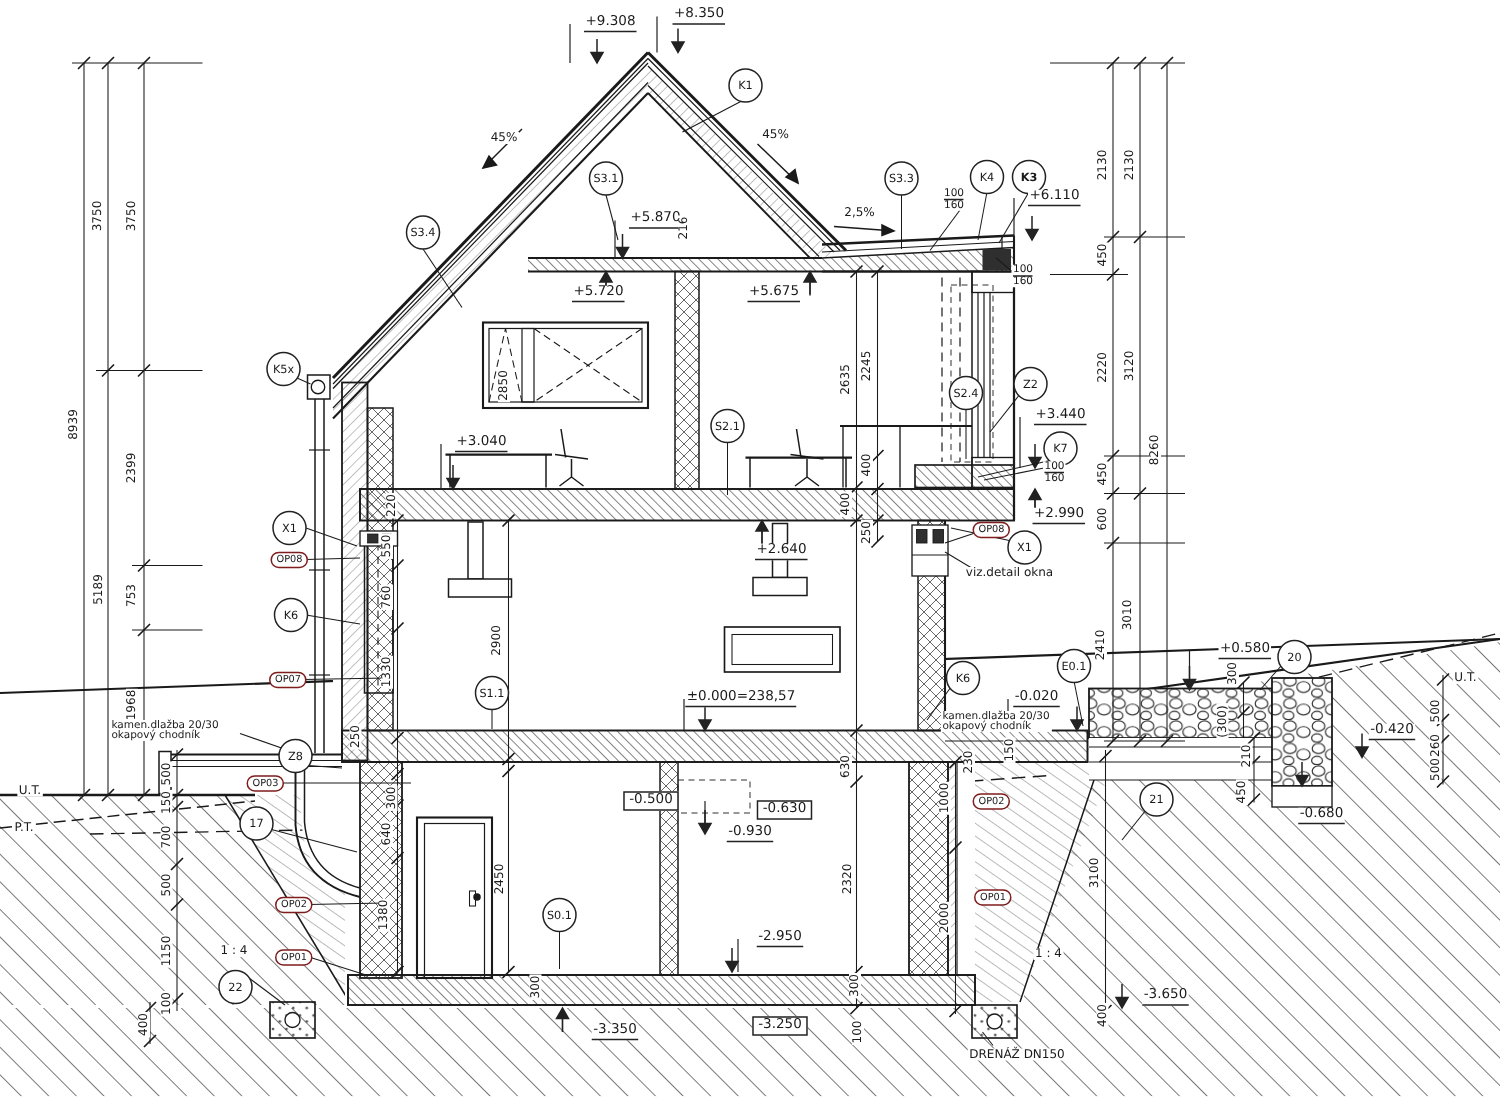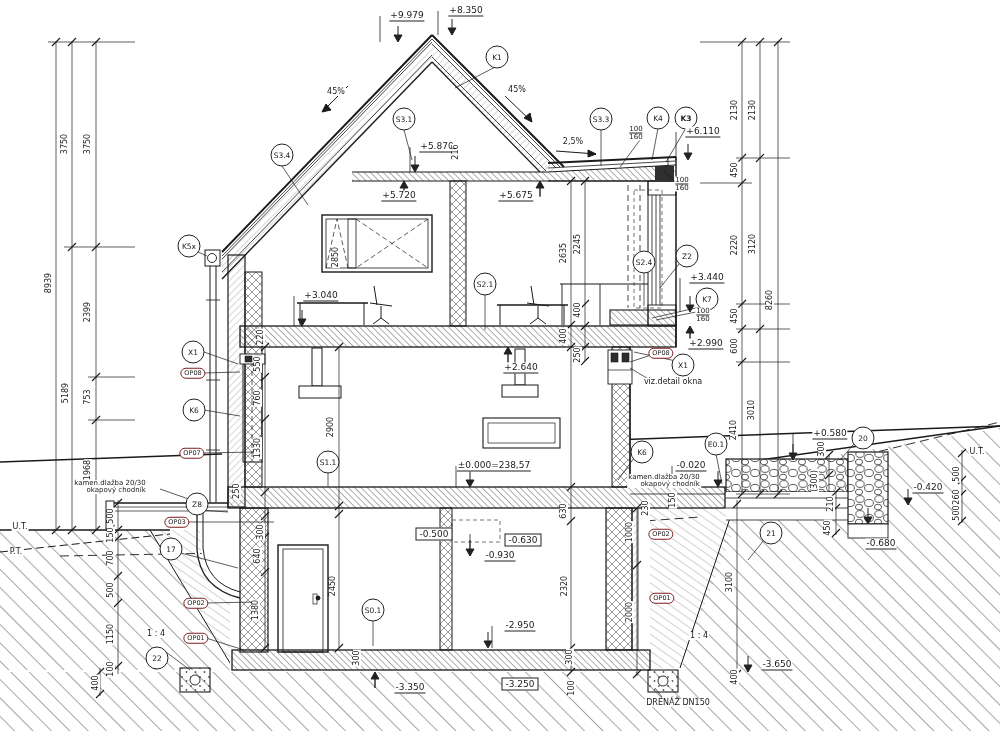--- a/index.html
+++ b/index.html
@@ -10,21 +10,21 @@
   .ann{position:absolute;transform:translate(-50%,-50%);line-height:1;background:#fff;
        white-space:pre-line;text-align:center;padding:0 1px;}
   .vdim{font-size:8px;transform:translate(-50%,-50%) rotate(-90deg);letter-spacing:0;}
   .elev{font-size:9px;}
   .elev.u{border-bottom:1px solid #222;padding-bottom:1px;}
   .elev.b{border:1px solid #222;padding:1px 3px;}
   .circle{border:1px solid #222;border-radius:50%;width:21px;height:21px;
           display:flex;align-items:center;justify-content:center;font-size:7.5px;padding:0;}
   .oval{border:1px solid #7f1d1d;border-radius:8px;font-size:6.5px;padding:1px 3px;}
   .note{font-size:8px;}
-  .note.small{font-size:7px;text-align:right;}
+  .note.small{font-size:7px;text-align:left;}
   .frac{font-size:7px;display:inline-block;}
   .frac .top{display:block;border-bottom:1px solid #222;}
 </style>
 </head>
 <body>
 
 <div id="sheet">
 <svg id="geo" width="1000" height="731" viewBox="0 0 1000 731">
   <defs>
     <pattern id="soil" patternUnits="userSpaceOnUse" width="13" height="13" patternTransform="rotate(-45)">
@@ -359,21 +359,21 @@
       <span class="ann circle" style="left: 328px; top: 462px;">S1.1</span>
       <span class="ann circle" style="left: 373px; top: 610px;">S0.1</span>
       <span class="ann oval" style="left: 193px; top: 373px;">OP08</span>
       <span class="ann oval" style="left: 192px; top: 453px;">OP07</span>
       <span class="ann oval" style="left: 661px; top: 353px;">OP08</span>
       <span class="ann oval" style="left: 177px; top: 522px;">OP03</span>
       <span class="ann oval" style="left: 196px; top: 603px;">OP02</span>
       <span class="ann oval" style="left: 196px; top: 638px;">OP01</span>
       <span class="ann oval" style="left: 661px; top: 534px;">OP02</span>
       <span class="ann oval" style="left: 662px; top: 598px;">OP01</span>
-      <span class="ann elev u" style="left: 407px; top: 16px;">+9.979</span>
+      <span class="ann elev u" style="left: 407px; top: 16px;">+9.308</span>
       <span class="ann elev u" style="left: 466px; top: 11px;">+8.350</span>
       <span class="ann elev u" style="left: 437px; top: 147px;">+5.870</span>
       <span class="ann elev u" style="left: 399px; top: 196px;">+5.720</span>
       <span class="ann elev u" style="left: 516px; top: 196px;">+5.675</span>
       <span class="ann elev u" style="left: 703px; top: 132px;">+6.110</span>
       <span class="ann elev u" style="left: 321px; top: 296px;">+3.040</span>
       <span class="ann elev u" style="left: 707px; top: 278px;">+3.440</span>
       <span class="ann elev u" style="left: 706px; top: 344px;">+2.990</span>
       <span class="ann elev u" style="left: 521px; top: 368px;">+2.640</span>
       <span class="ann elev u" style="left: 494px; top: 466px;">±0.000=238,57</span>

